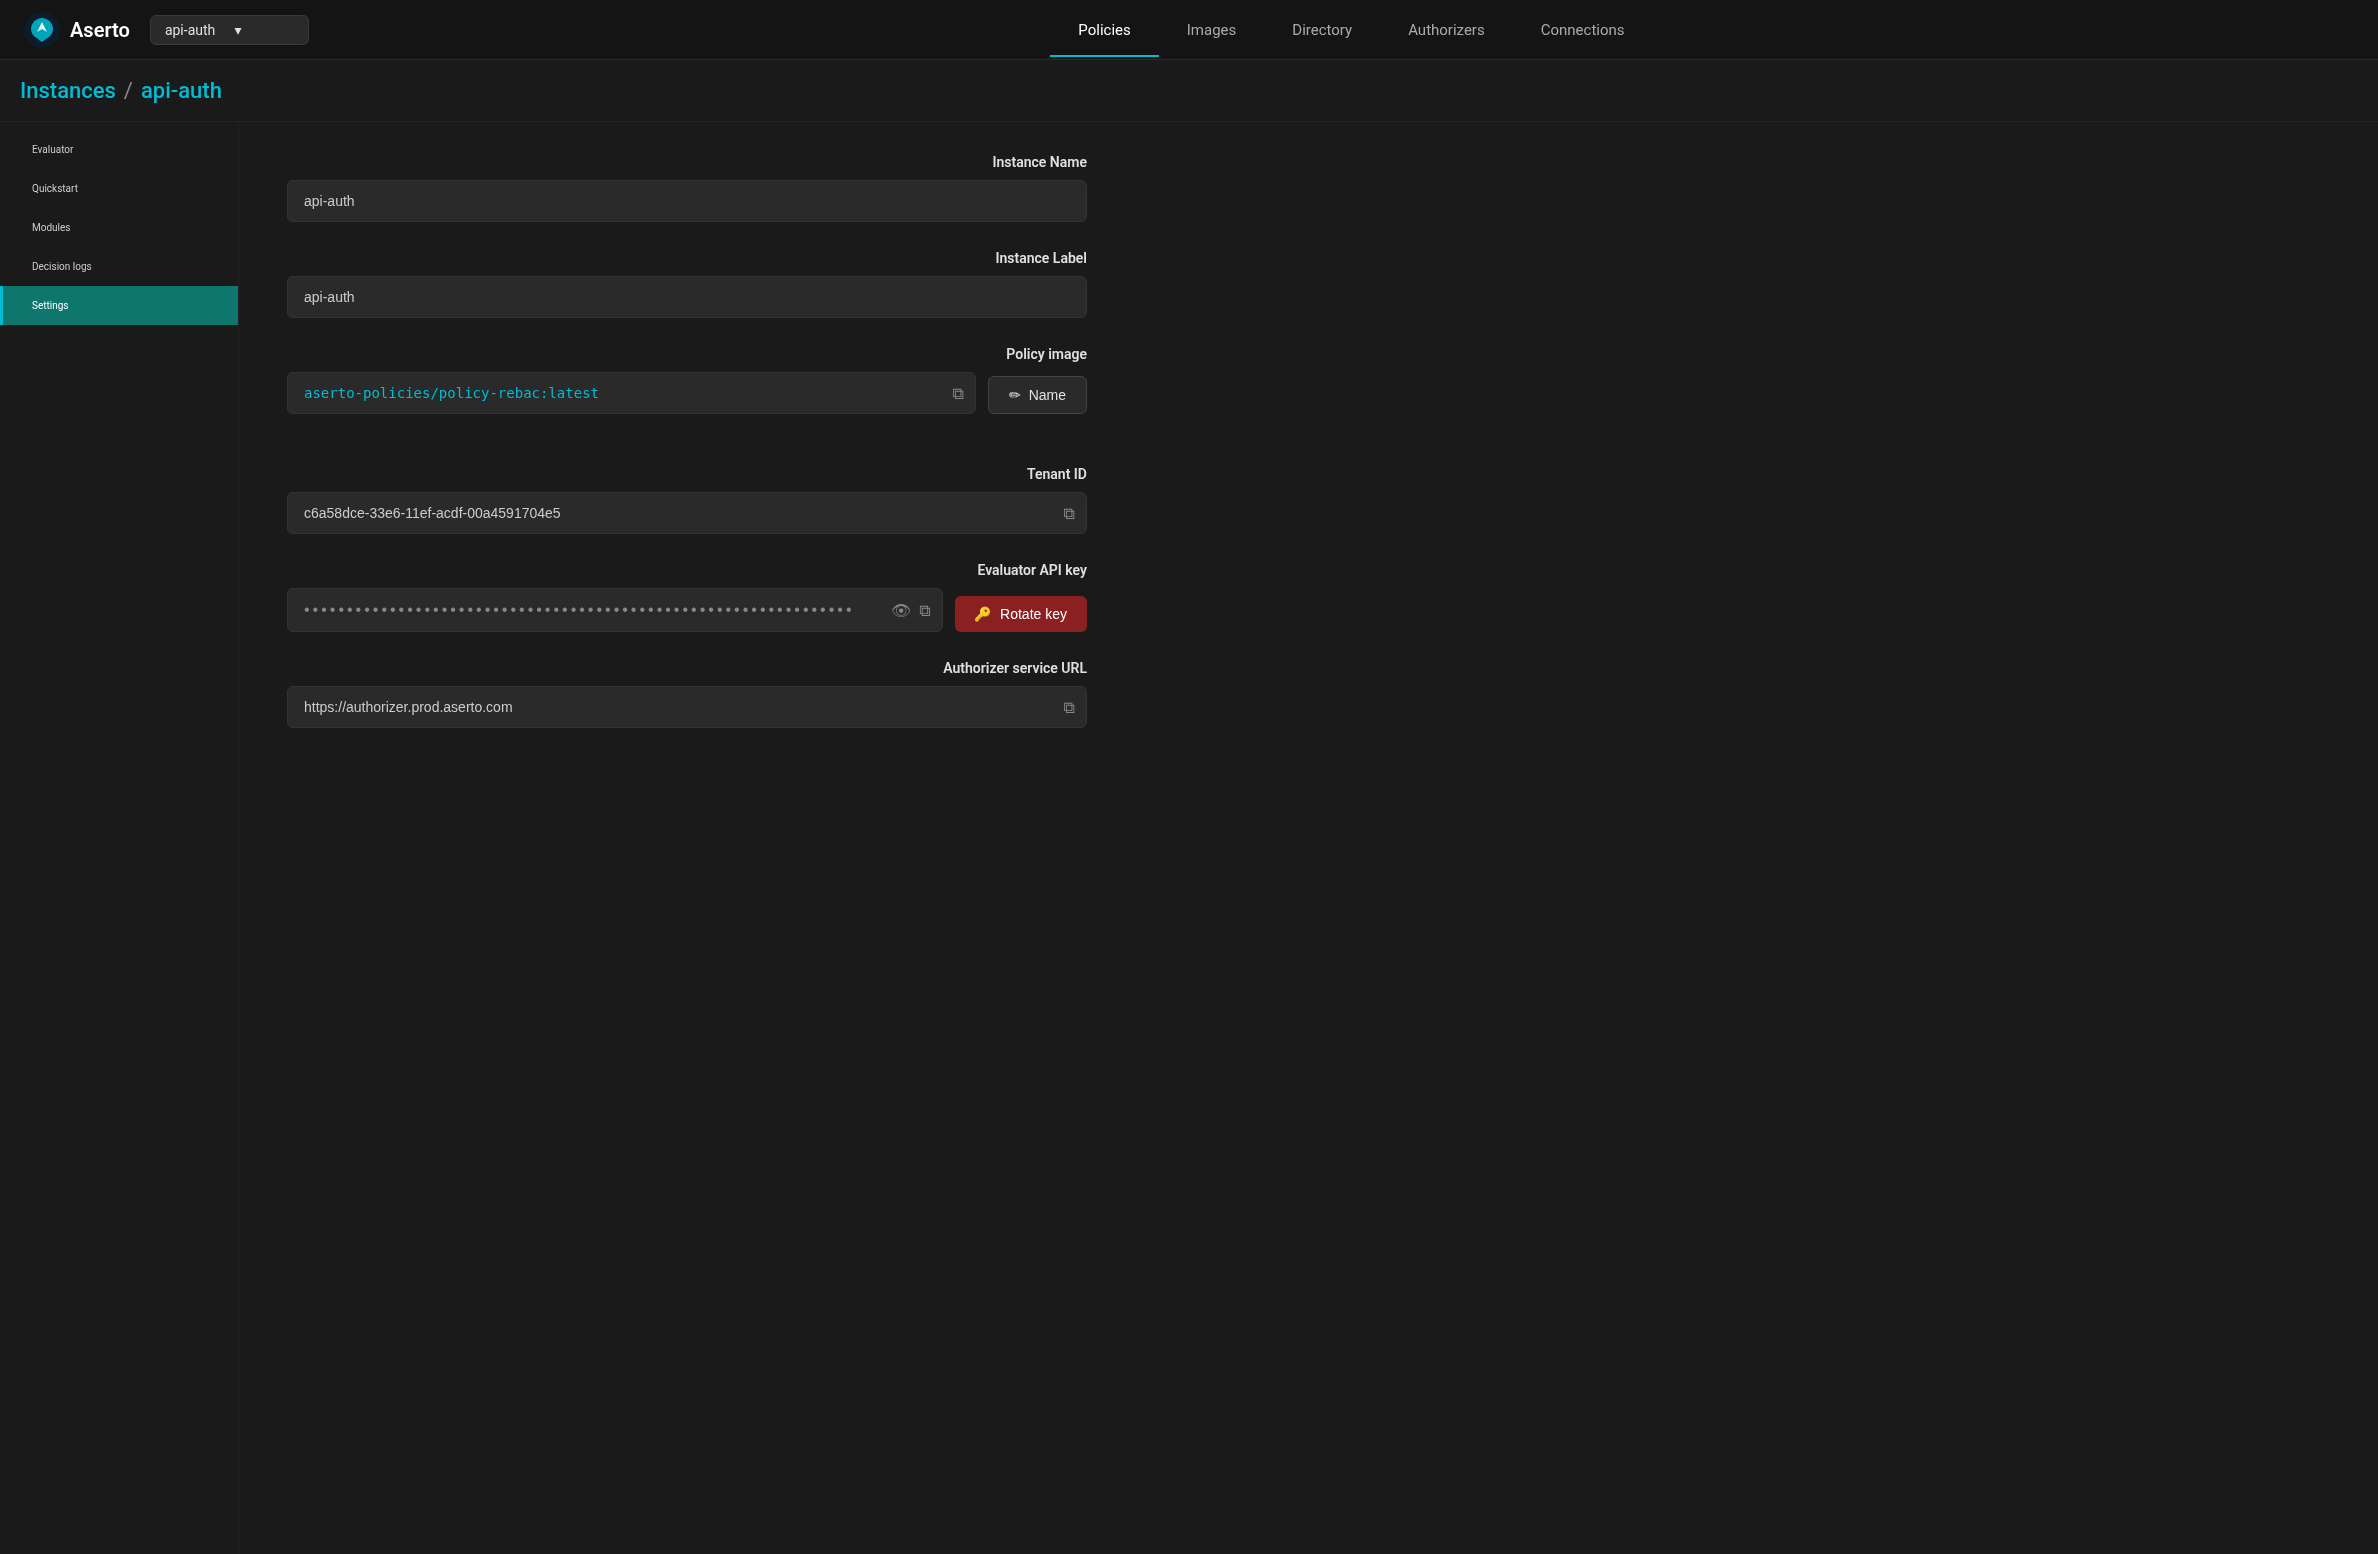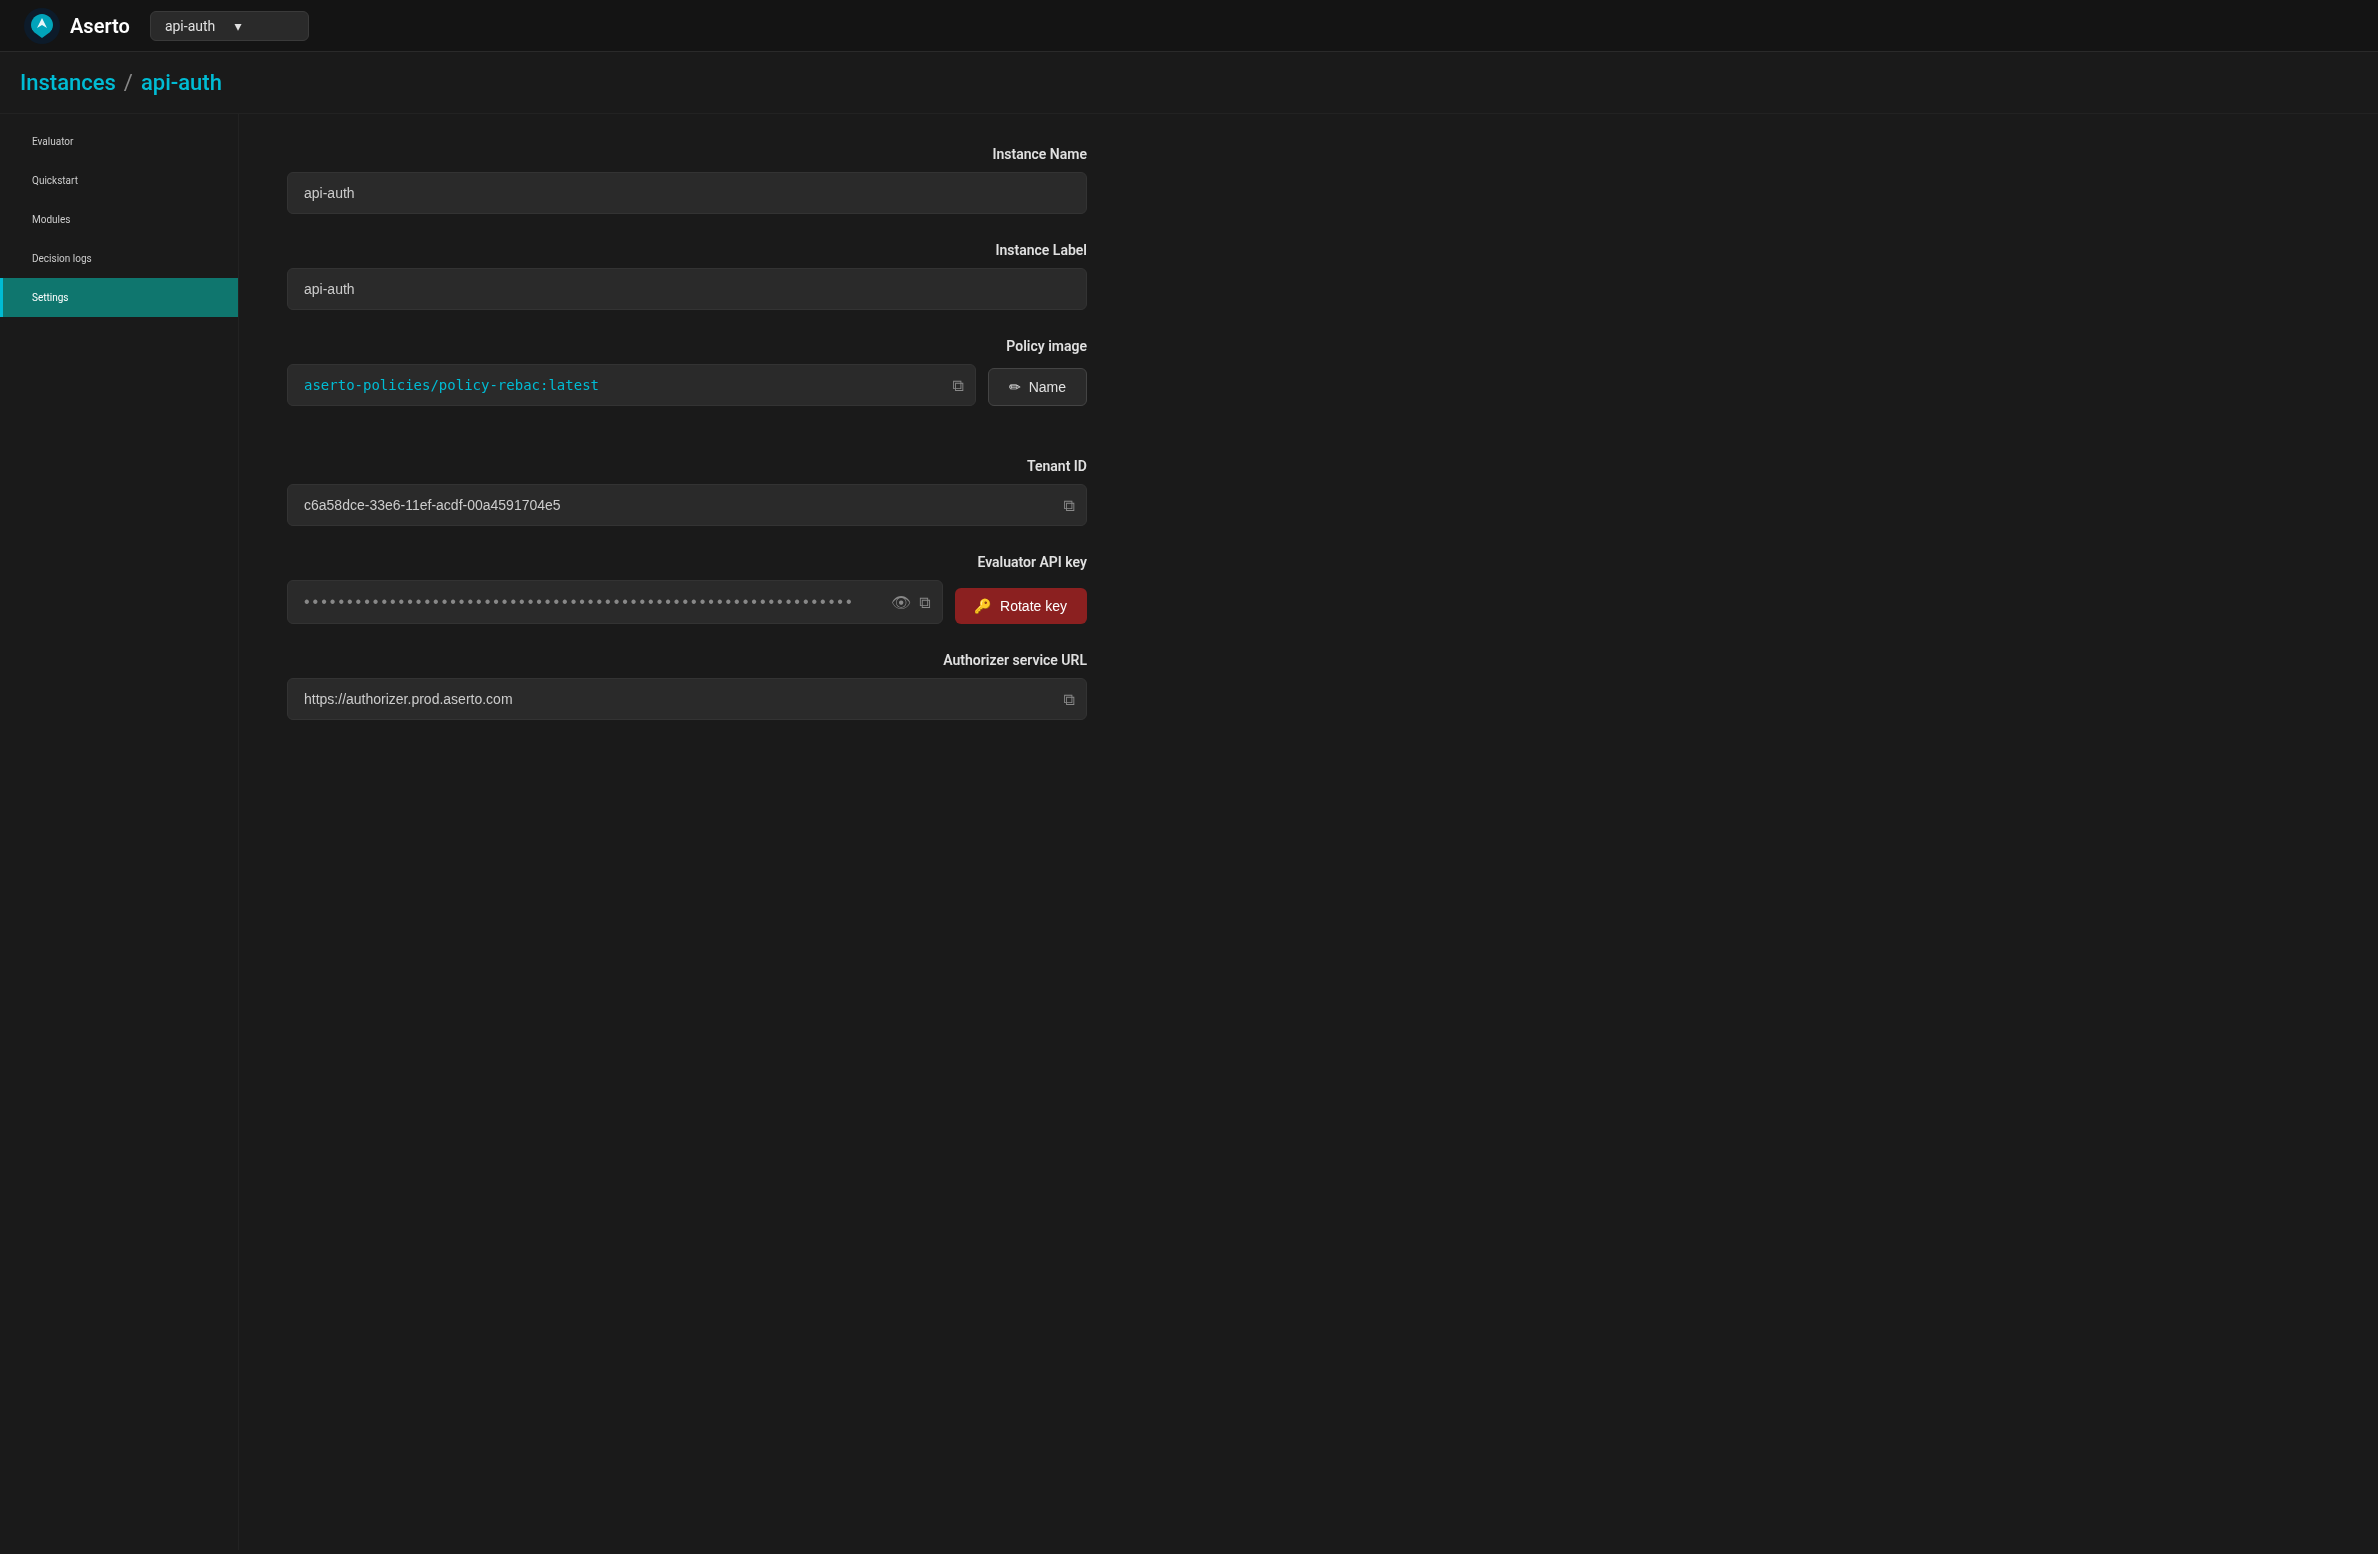--- a/index.html
+++ b/index.html
@@ -10,21 +10,21 @@
       font-size: 14px;
       min-height: 100vh;
     }
 
     
     .topnav {
       background: #141414;
       display: flex;
       align-items: center;
       padding: 0 24px;
-      height: 52px;
+      height: 60px;
       border-bottom: 1px solid #2a2a2a;
     }
     .logo-area {
       display: flex;
       align-items: center;
       gap: 10px;
       margin-right: 20px;
     }
     .logo-icon {
       width: 36px;
@@ -260,20 +260,27 @@
       <path d="M18 10 L13 20 L18 17 L23 20 Z" fill="#fff" opacity="0.9"></path>
     </svg>
     <span class="logo-text">Aserto</span>
   </div>
 
   <div class="tenant-select">
     <span>api-auth</span>
     <span class="chevron-down">▾</span>
   </div>
 
+  <div class="nav-links">
+    <a class="nav-link active">Policies</a>
+    <a class="nav-link">Images</a>
+    <a class="nav-link">Directory</a>
+    <a class="nav-link">Authorizers</a>
+    <a class="nav-link">Connections</a>
+  </div>
 </nav>
 
 <div class="breadcrumb-bar">
   <span class="breadcrumb-instances">Instances</span>
   <span class="breadcrumb-sep">/</span>
   <span class="breadcrumb-current">api-auth</span>
 </div>
 
 <div class="main-layout">
 

